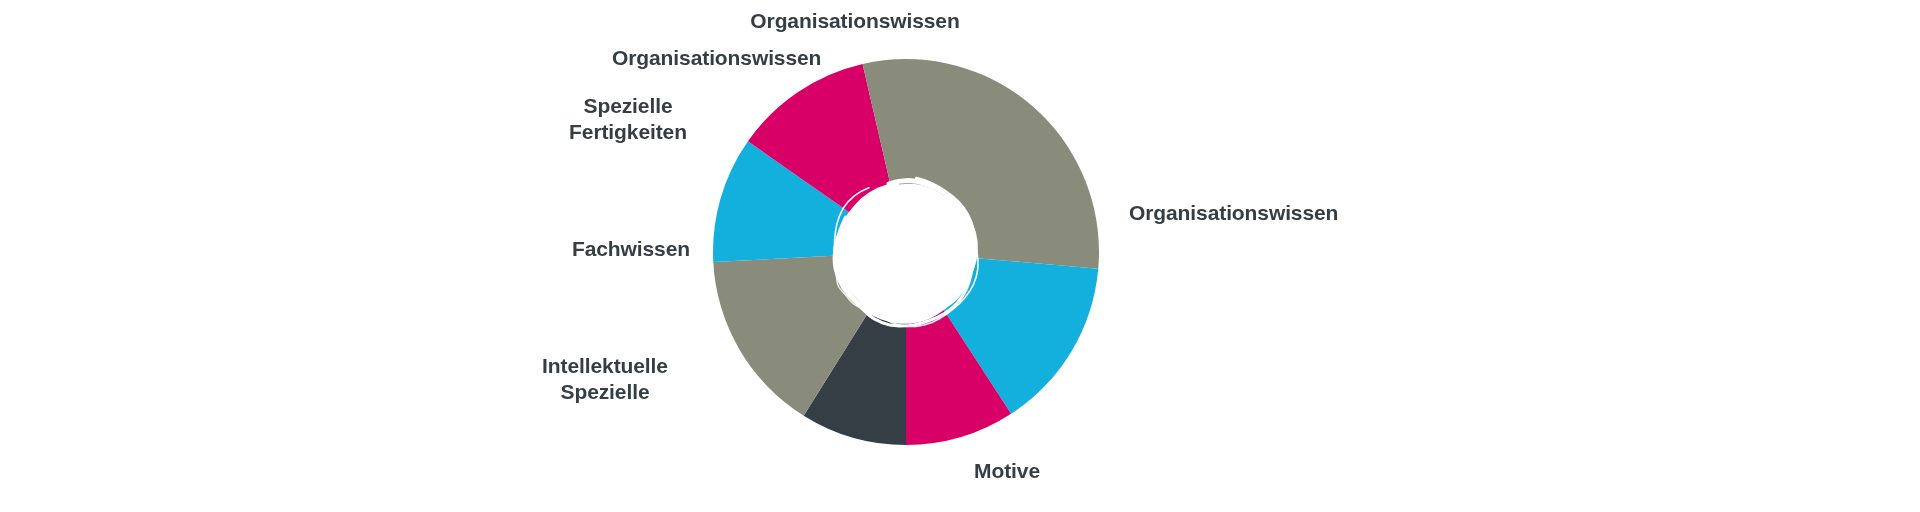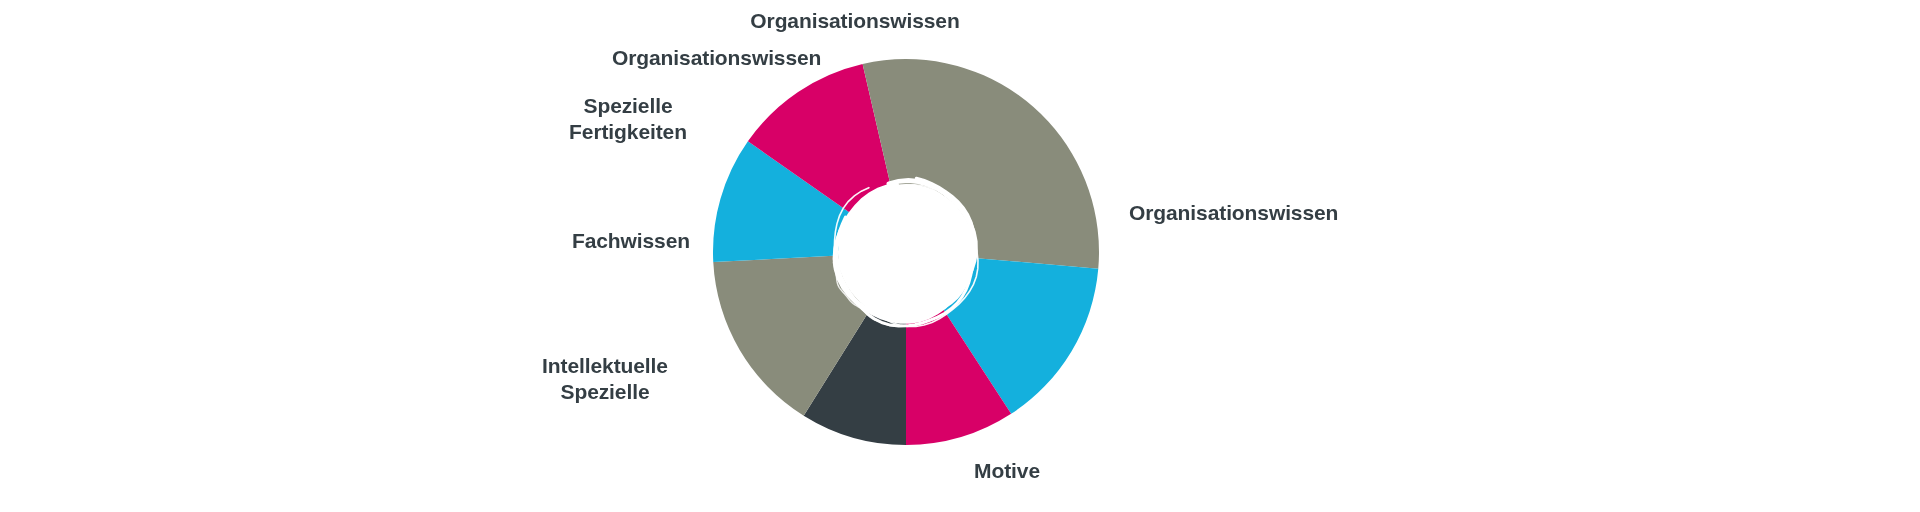--- a/index.html
+++ b/index.html
@@ -68,21 +68,21 @@
       </g>
   </svg>
 
   <div class="slice-label lbl-center" style="left:670px; top:8px; width:370px;">Organisationswissen</div>
 
   <div class="slice-label lbl-right" style="left:612px; top:45px; width:330px; text-align:left;">Organisationswissen</div>
 
   <div class="slice-label lbl-center" style="left:528px; top:93px; width:200px;">Spezielle
 Fertigkeiten</div>
 
-  <div class="slice-label lbl-left" style="left:390px; top:228px; width:300px;">Fachwissen</div>
+  <div class="slice-label lbl-left" style="left:390px; top:236px; width:300px;">Fachwissen</div>
 
   <div class="slice-label lbl-center" style="left:495px; top:353px; width:220px;">Intellektuelle
 Spezielle</div>
 
 
   <div class="slice-label lbl-left" style="left:900px; top:458px; width:140px;">Motive</div>
 
   <div class="slice-label lbl-right" style="left:1129px; top:200px; width:330px; text-align:left;">Organisationswissen</div>
 
 </div>

